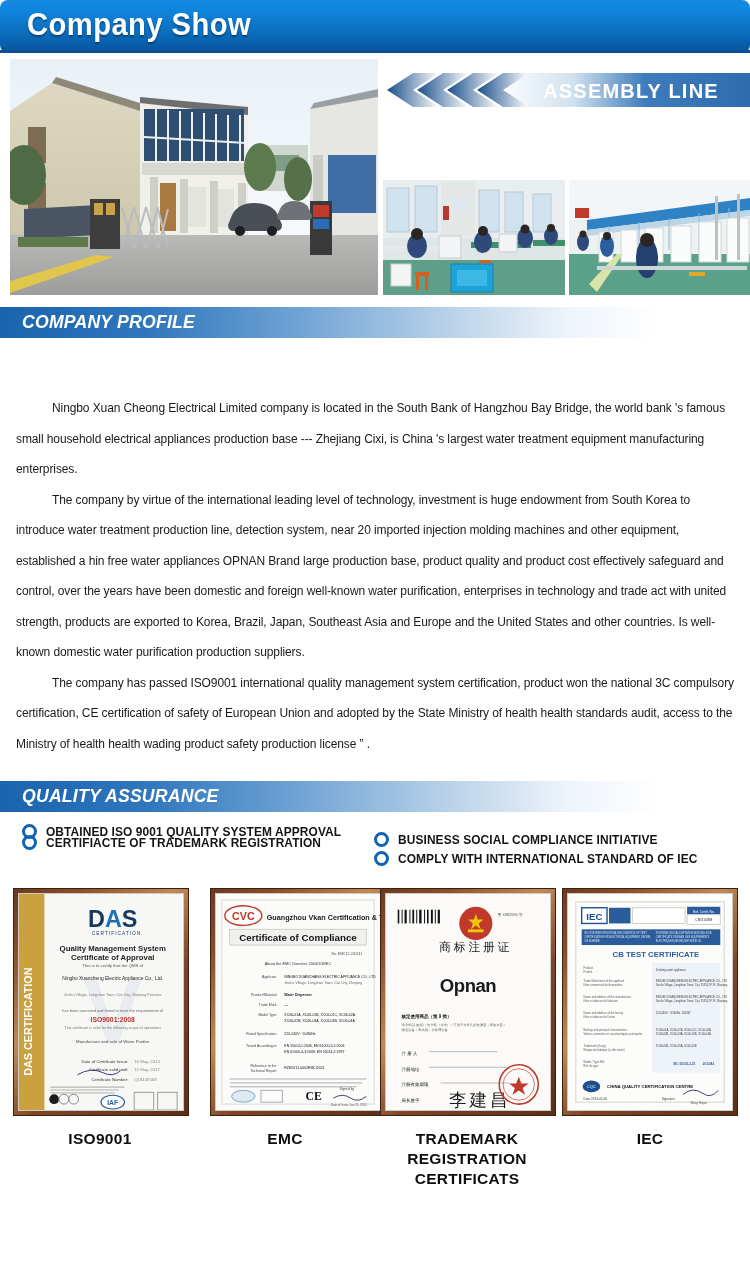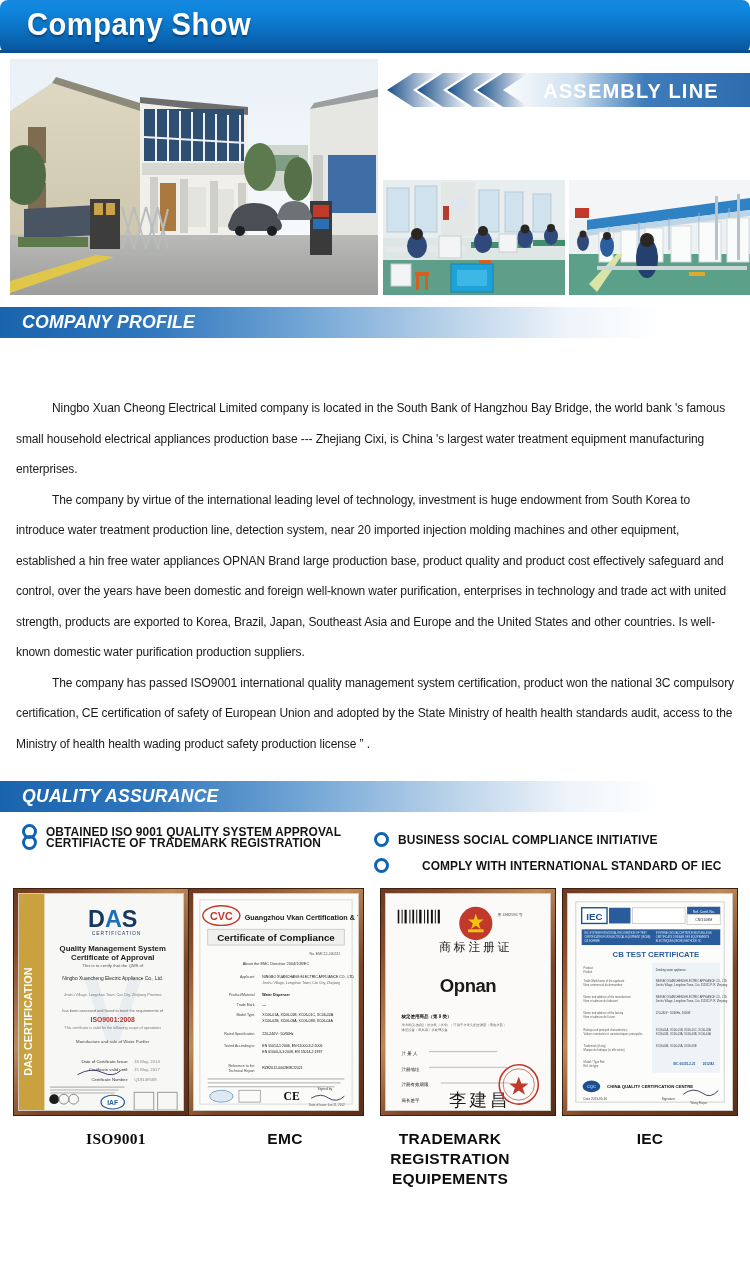--- a/index.html
+++ b/index.html
@@ -137,41 +137,41 @@
     color: #141414;
     letter-spacing: 0.1px;
     white-space: nowrap;
     font-family: "Liberation Sans Narrow", "Liberation Sans", sans-serif;
     transform: scaleX(0.97);
     transform-origin: left center;
   }
   .qa-c0-r0 { left: 22px; top: 2px; }
   .qa-c0-r1 { left: 22px; top: 13px; }
   .qa-c1-r0 { left: 374px; top: 10px; text-align: center; }
-  .qa-c1-r1 { left: 374px; top: 36px; gap: 24px; }
+  .qa-c1-r1 { left: 374px; top: 29px; }
 
   
   .certs {
     position: relative;
     width: 750px;
     height: 228px;
     margin-top: 4px;
   }
   .cert {
     position: absolute;
     top: 0;
     width: 176px;
     height: 228px;
     box-sizing: border-box;
     padding: 4px;
     background: linear-gradient(135deg, #6b3a21 0%, #8a4d2b 16%, #c08a56 40%, #7d4527 62%, #5c2f19 100%);
     border: 1px solid #3b2010;
   }
   .cert-1 { left: 13px; }
-  .cert-2 { left: 188px; }
+  .cert-2 { left: 210px; }
   .cert-3 { left: 380px; }
   .cert-4 { left: 562px; }
   .cert-inner {
     width: 100%;
     height: 100%;
     background: #f4f4f2;
     box-sizing: border-box;
     border: 1px solid #cfcac2;
     position: relative;
     overflow: hidden;
@@ -190,23 +190,23 @@
     top: 0;
     width: 200px;
     text-align: center;
     font-size: 15.5px;
     font-weight: bold;
     color: #0d0d0d;
     line-height: 20px;
     font-family: "Liberation Sans Narrow", "Liberation Sans", sans-serif;
     letter-spacing: 0.3px;
   }
-  .cap-1 { left: 16px; font-family: Liberation Serif, serif; }
+  .cap-1 { left: 0px; }
   .cap-2 { left: 185px; }
-  .cap-3 { left: 350px; }
+  .cap-3 { left: 367px; }
   .cap-4 { left: 550px; }
 </style>
 </head>
 <body>
 
 <div class="title-bar">
   <div class="title-text">Company Show</div>
 </div>
 
 <div class="gallery">
@@ -660,16 +660,16 @@
     </div>
   </div>
 
 </div>
 
 <div class="cert-captions">
   <div class="cert-caption cap-1">ISO9001</div>
   <div class="cert-caption cap-2">EMC</div>
   <div class="cert-caption cap-3">
     <div>TRADEMARK REGISTRATION</div>
-    <div>EQUIPEMENTS</div>
+    <div>CERTIFICATS</div>
   </div>
   <div class="cert-caption cap-4">IEC</div>
 </div>
 
 </body></html>

